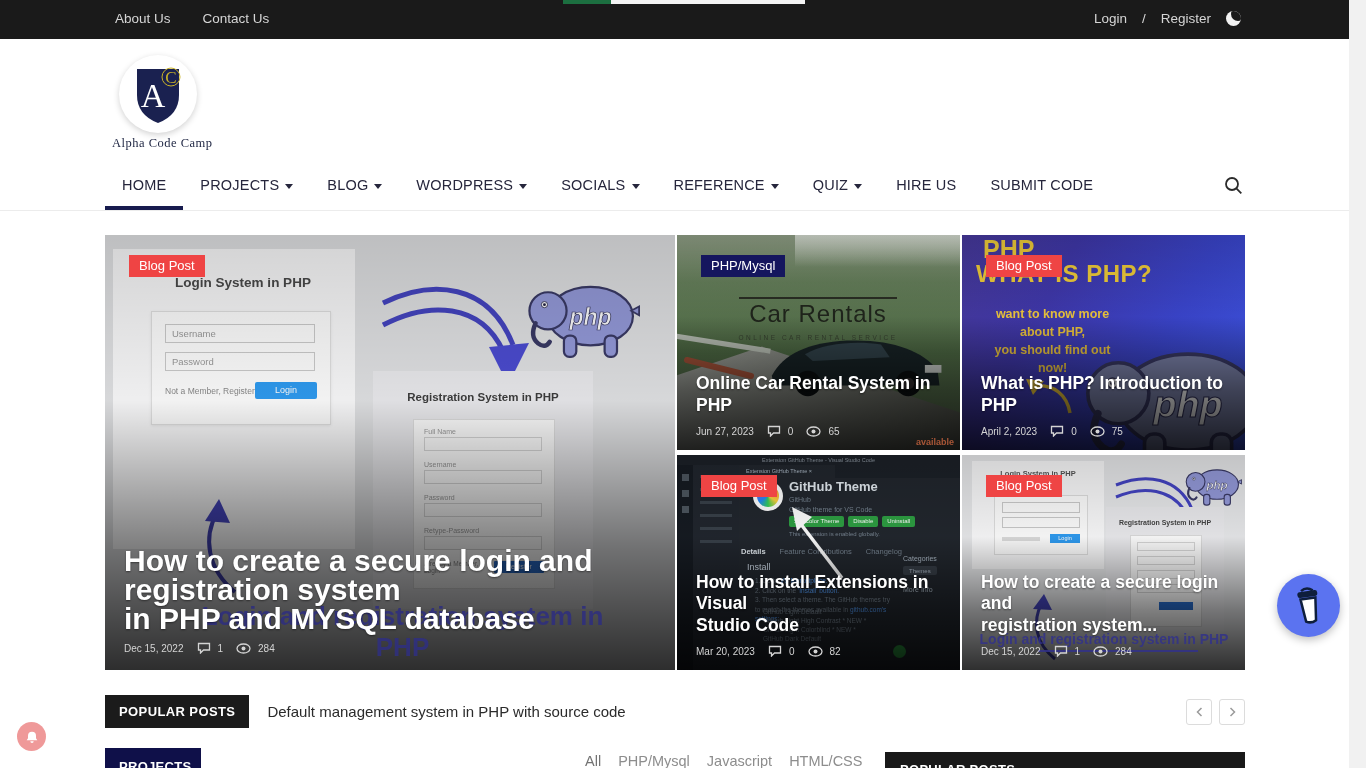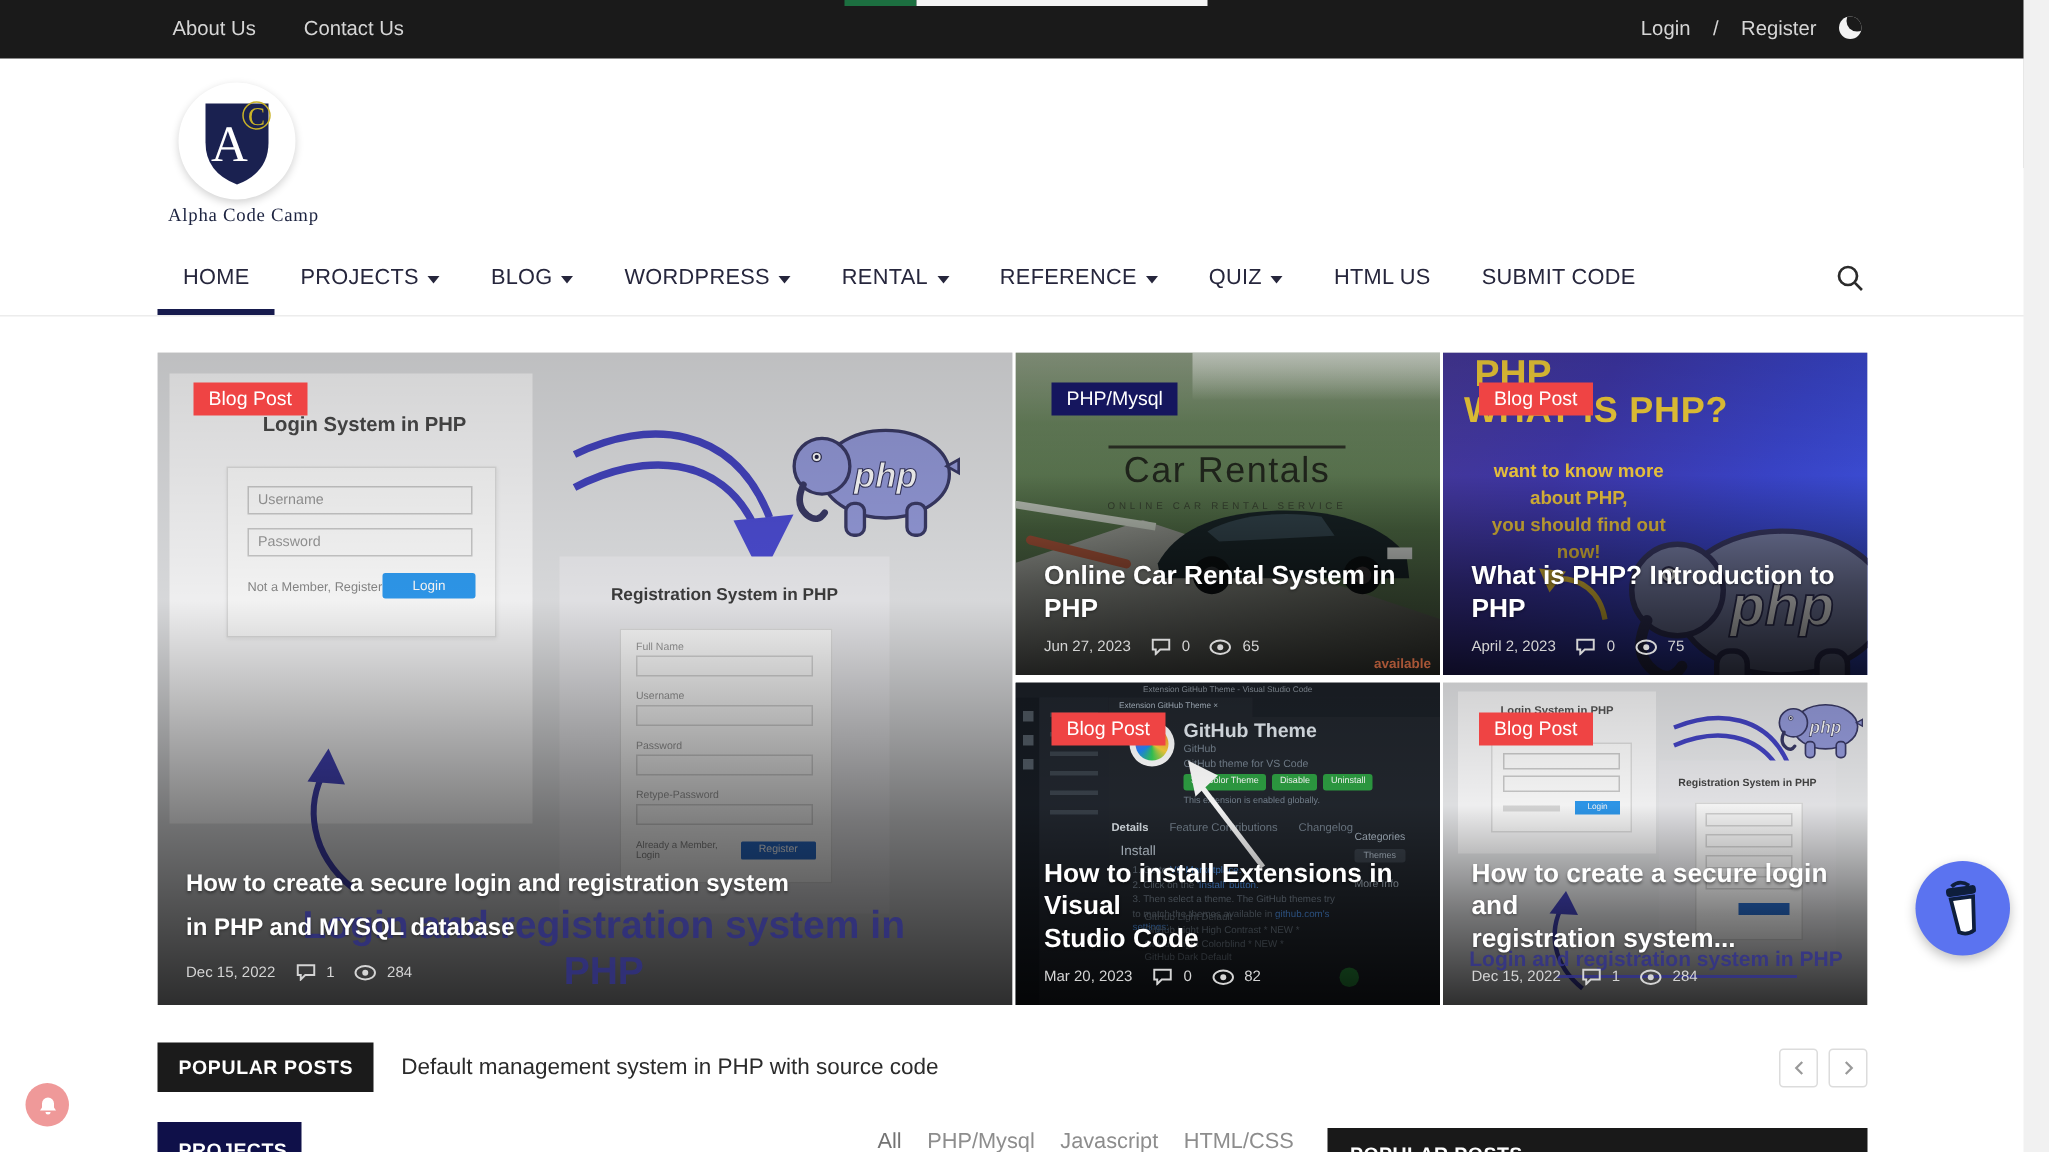--- a/index.html
+++ b/index.html
@@ -39,21 +39,21 @@
   .card{position:relative;overflow:hidden;cursor:pointer;background:#ddd}
   .card.hero{grid-row:1/3}
   .badge{position:absolute;top:20px;left:24px;z-index:6;color:#fff;font-size:13px;padding:3px 10px 4px;line-height:15px}
   .badge.green{background:#ef4444}
   .badge.navy{background:#15165e}
   .shade{position:absolute;inset:0;z-index:4;
          background:linear-gradient(180deg,rgba(0,0,0,.16) 0%,rgba(0,0,0,.05) 38%,rgba(0,0,0,.5) 72%,rgba(0,0,0,.8) 100%)}
   .cap{position:absolute;left:19px;right:14px;bottom:13px;z-index:5;color:#fff}
   .cap .t{font-size:17.5px;line-height:21.5px;font-weight:700;text-shadow:0 1px 2px rgba(0,0,0,.45)}
   .hero .cap{bottom:16px}
-  .hero .cap .t{font-size:16px;line-height:29px}
+  .hero .cap .t{font-size:30px;line-height:29px}
   .meta{display:flex;align-items:center;gap:7px;font-size:10px;color:#d4d4d4;margin-top:9px}
   .meta svg{display:block}
   .m-gap{margin-left:6px}
 
   
   .art{position:absolute;inset:0;z-index:1}
   .hero-art{background:#e2e3e5}
   .ha-p1{position:absolute;left:8px;top:14px;width:242px;height:300px;background:#fbfbfc}
   .ha-lt{position:absolute;left:30px;top:26px;width:200px;text-align:center;font-size:13.5px;font-weight:700;color:#4a4a4a}
   .ha-form{position:absolute;left:38px;top:62px;width:178px;height:112px;background:#fff;border:1px solid #e2e2e2;box-shadow:0 1px 3px rgba(0,0,0,.08)}
@@ -227,33 +227,33 @@
       </a>
     <a class="nav-item">
         <span>BLOG</span>
         <span class="caret"></span>
       </a>
     <a class="nav-item">
         <span>WORDPRESS</span>
         <span class="caret"></span>
       </a>
     <a class="nav-item">
-        <span>RENTAL</span>
+        <span>SOCIALS</span>
         <span class="caret"></span>
       </a>
     <a class="nav-item">
         <span>REFERENCE</span>
         <span class="caret"></span>
       </a>
     <a class="nav-item">
         <span>QUIZ</span>
         <span class="caret"></span>
       </a>
     <a class="nav-item">
-        <span>HTML US</span>
+        <span>HIRE US</span>
       </a>
     <a class="nav-item">
         <span>SUBMIT CODE</span>
       </a>
   </div>
   <div class="search-btn">
     <svg width="19" height="19" viewBox="0 0 19 19">
         <circle cx="8" cy="8" r="6" fill="none" stroke="#2b2b2b" stroke-width="1.8"></circle>
         <line x1="12.6" y1="12.6" x2="17.3" y2="17.3" stroke="#2b2b2b" stroke-width="1.8"></line>
       </svg>

